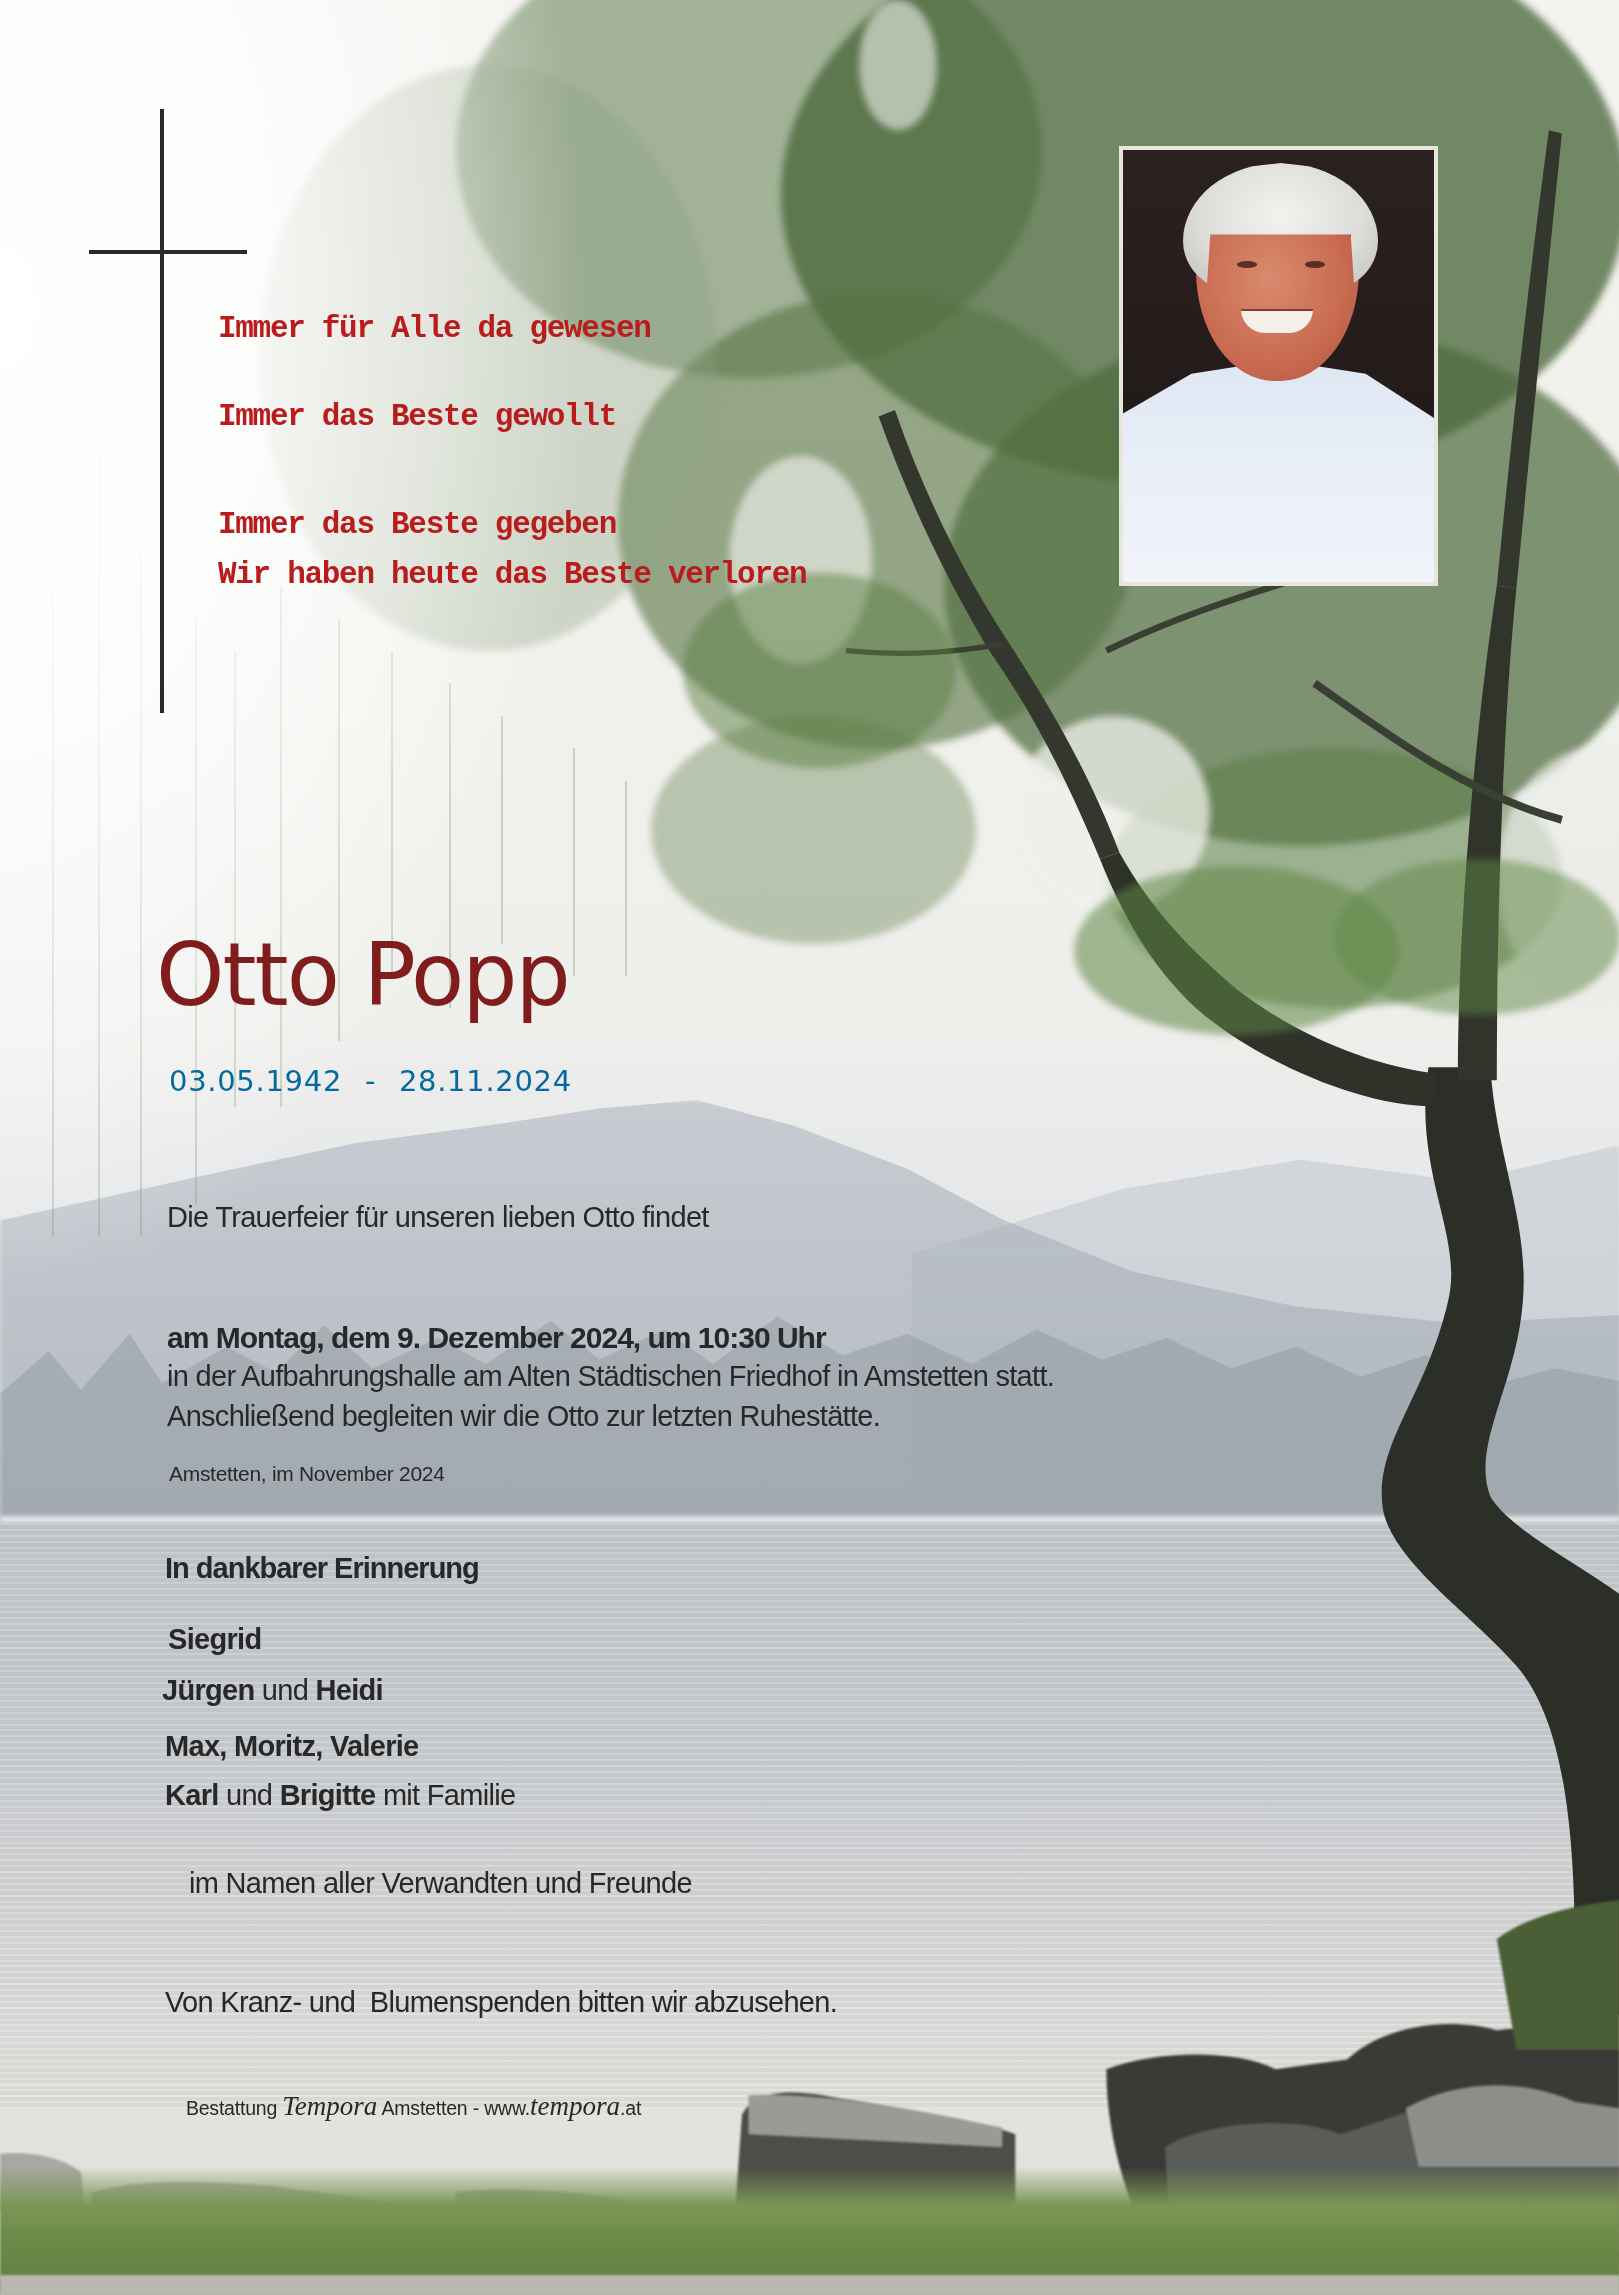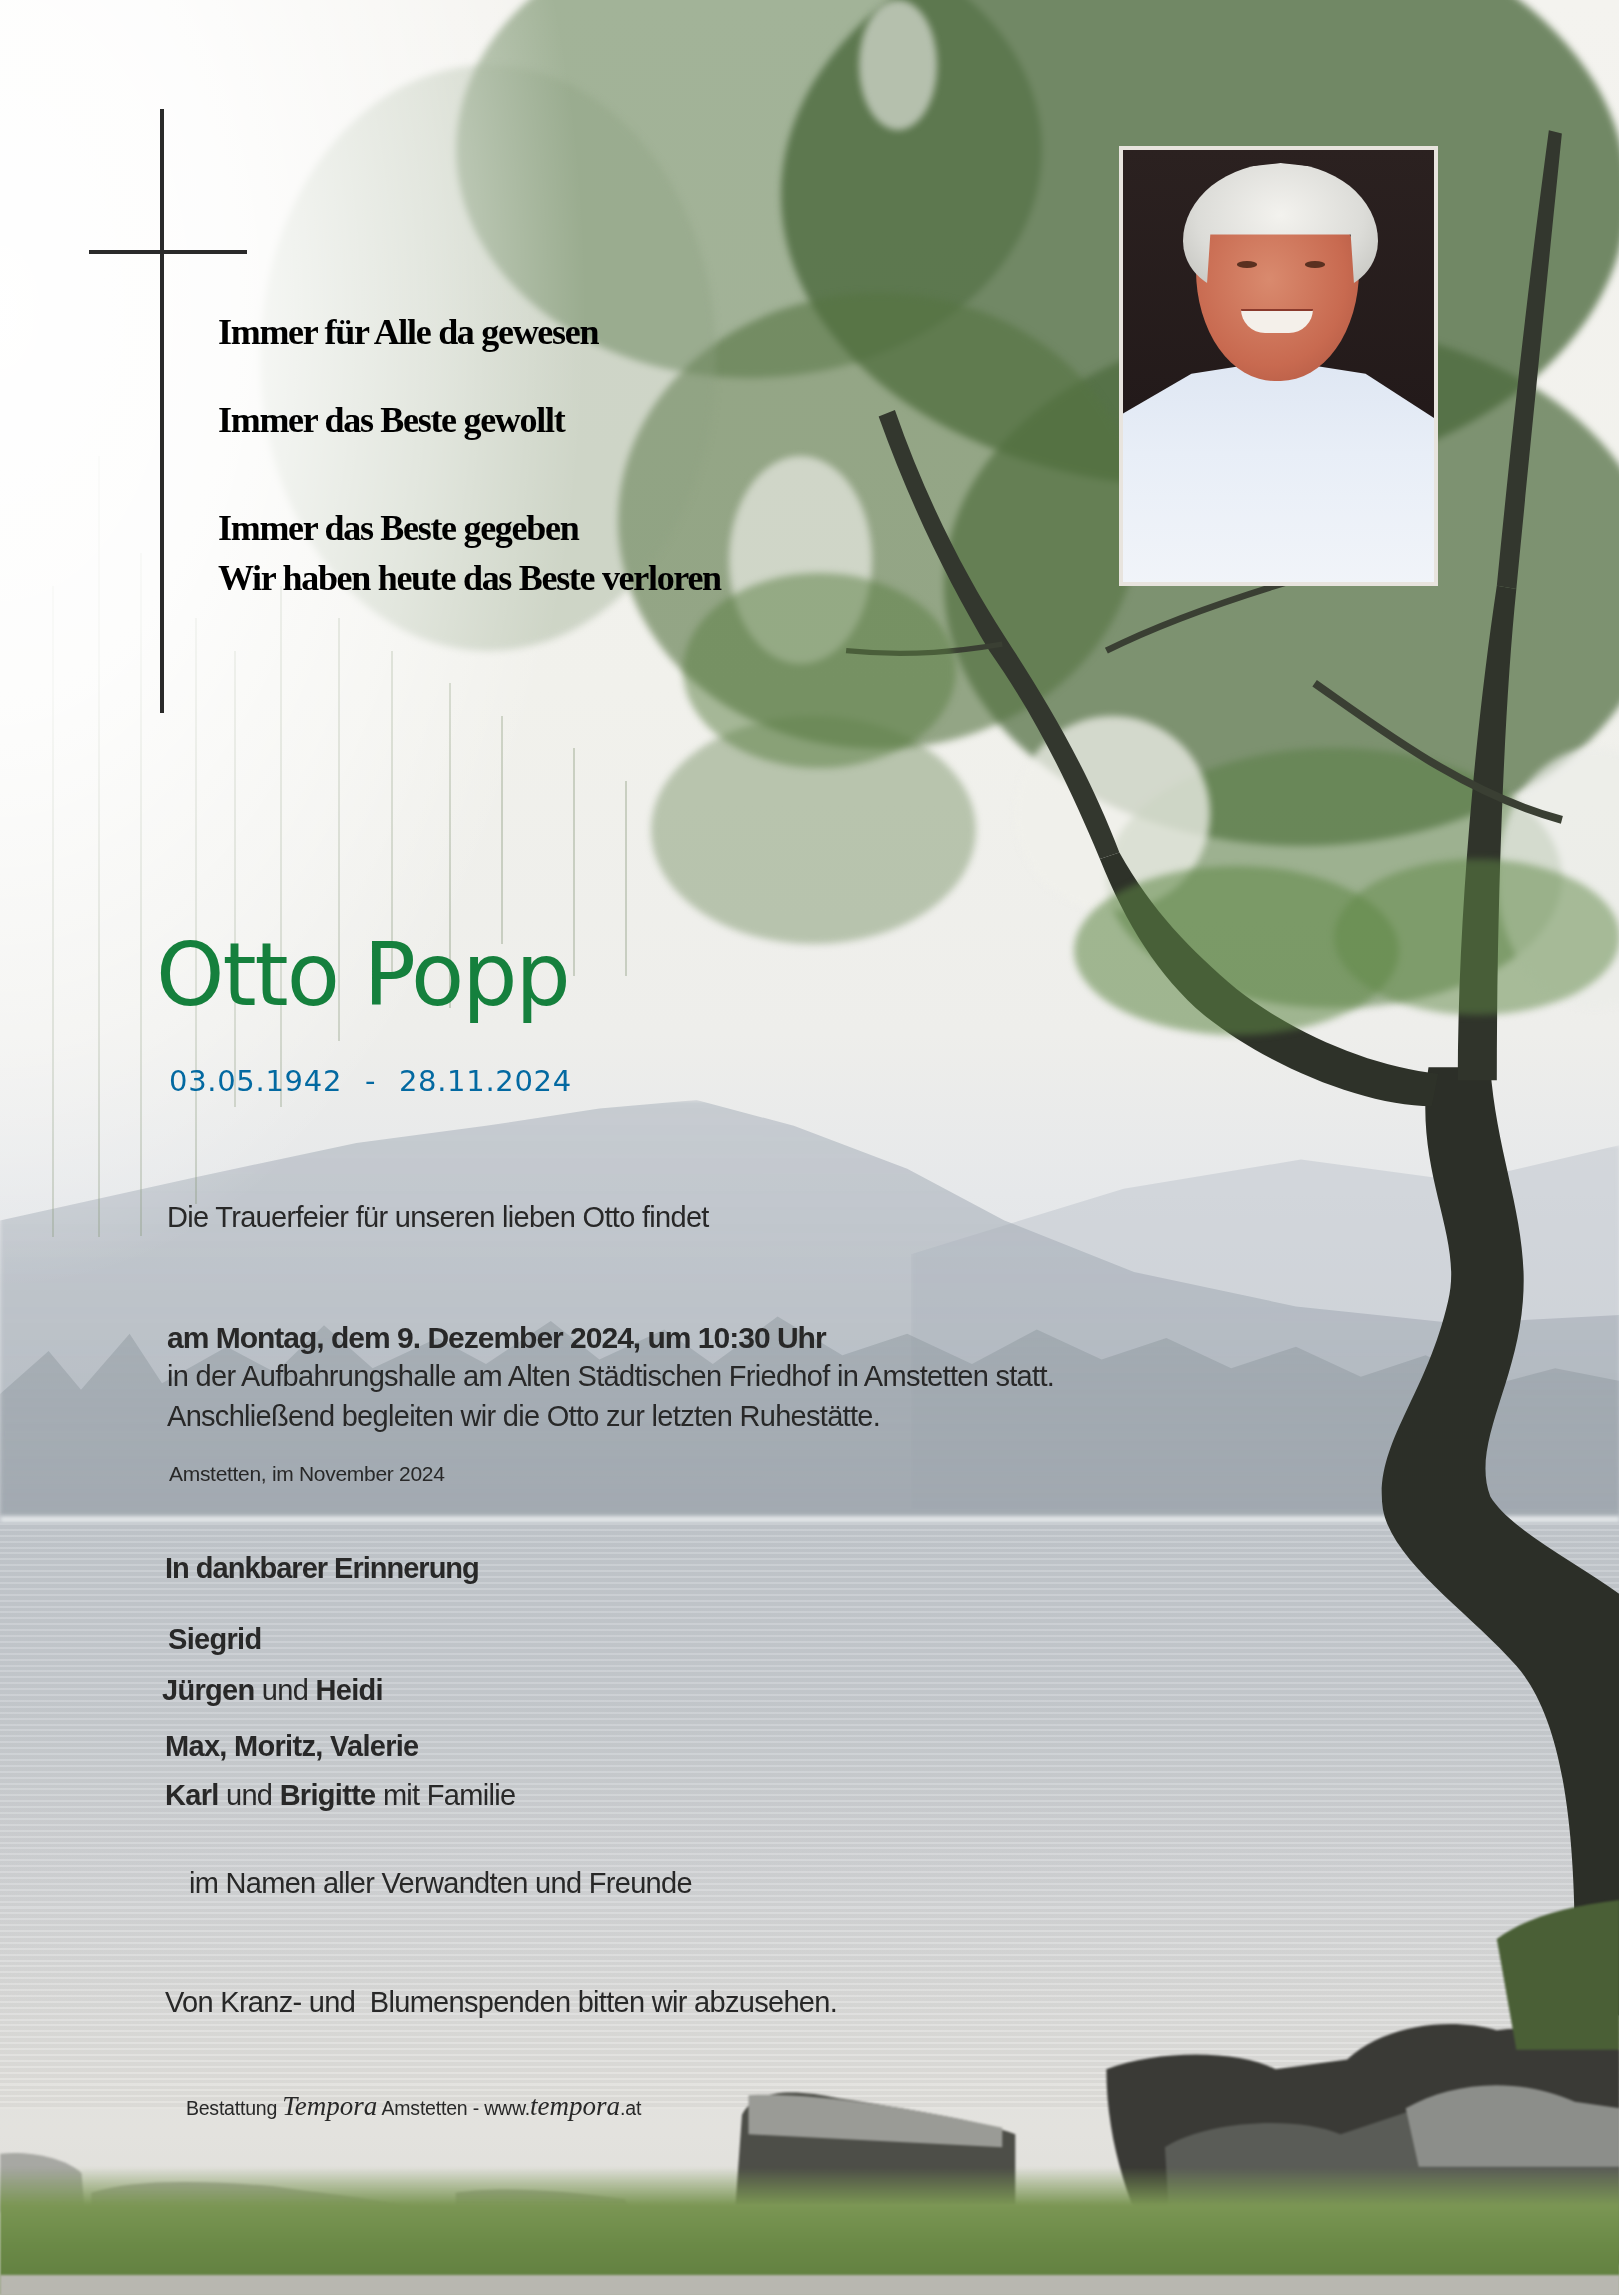--- a/index.html
+++ b/index.html
@@ -69,22 +69,22 @@
     background: #b8b7b0; filter: blur(1.3px);
   }
 
   
   .cross-v { position: absolute; left: 160px; top: 109px; width: 3.9px; height: 604px; background: #2a2a2a; }
   .cross-h { position: absolute; left: 89px; top: 250px; width: 158px; height: 3.9px; background: #2a2a2a; }
 
   .poem { position: absolute; left: 218px; top: 0; }
   .poem-line {
     position: absolute; left: 0; white-space: nowrap;
-    font-family: Liberation Serif, serif; font-weight: bold;
-    font-size: 36px; letter-spacing: -1.3px; color: #000000;
+    font-family: Liberation Mono, monospace; font-weight: bold;
+    font-size: 31px; letter-spacing: -1.3px; color: #b91c1c;
   }
 
   .photo-frame {
     position: absolute; left: 1119px; top: 146px; width: 311px; height: 432px;
     border: 4.6px solid #e8e4de; background: #2a1e1e; overflow: hidden;
   }
   .photo-bg { position: absolute; inset: 0; background: linear-gradient(180deg, #2b2120 0%, #231a1a 60%, #2a2222 100%); }
   .photo-shirt {
     position: absolute; left: 0; top: 215px; width: 311px; height: 221px;
     background: linear-gradient(180deg, #dfe7f3 0%, #e8eef7 40%, #f1f4f9 100%);
@@ -107,21 +107,21 @@
   }
   .photo-mouth {
     position: absolute; left: 118px; top: 159px; width: 72px; height: 22px;
     background: #f4f0ea; border-radius: 0 0 36px 36px; border-top: 2.6px solid #8a3a2c;
   }
   .photo-eye { position: absolute; top: 111px; width: 19.5px; height: 6.5px; background: #5a3020; border-radius: 50%; }
 
   .name {
     position: absolute; left: 156px; top: 932px; white-space: nowrap;
     font-family: "DejaVu Sans", sans-serif; font-size: 87px; line-height: 1;
-    letter-spacing: -2px; color: #15803d;
+    letter-spacing: -2px; color: #7f1d1d;
   }
   .dates {
     position: absolute; left: 169px; top: 1064px; white-space: nowrap;
     font-family: "DejaVu Sans", sans-serif; font-size: 29px; letter-spacing: 0.7px; color: #0369a1;
     word-spacing: 3.9px;
   }
   .txt { position: absolute; left: 167px; white-space: nowrap; color: #282828; font-family: "Liberation Sans", sans-serif; }
   .t-reg { font-size: 29px; letter-spacing: -0.7px; }
   .t-bold { font-size: 30px; font-weight: bold; letter-spacing: -1px; }
   .t-small { font-size: 21px; letter-spacing: -0.3px; }

